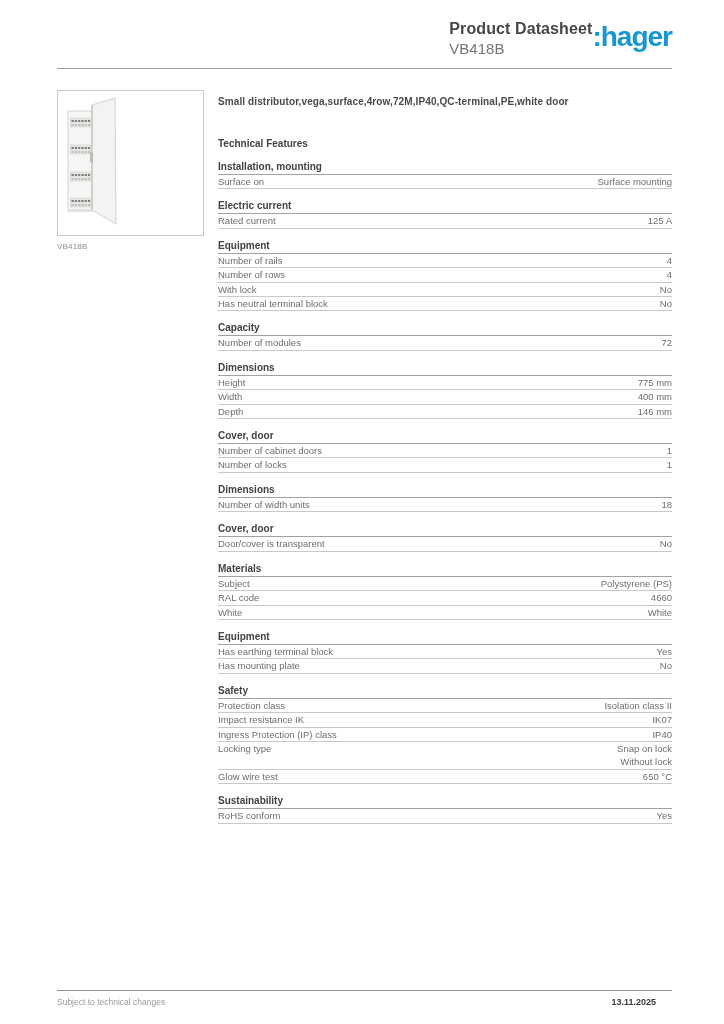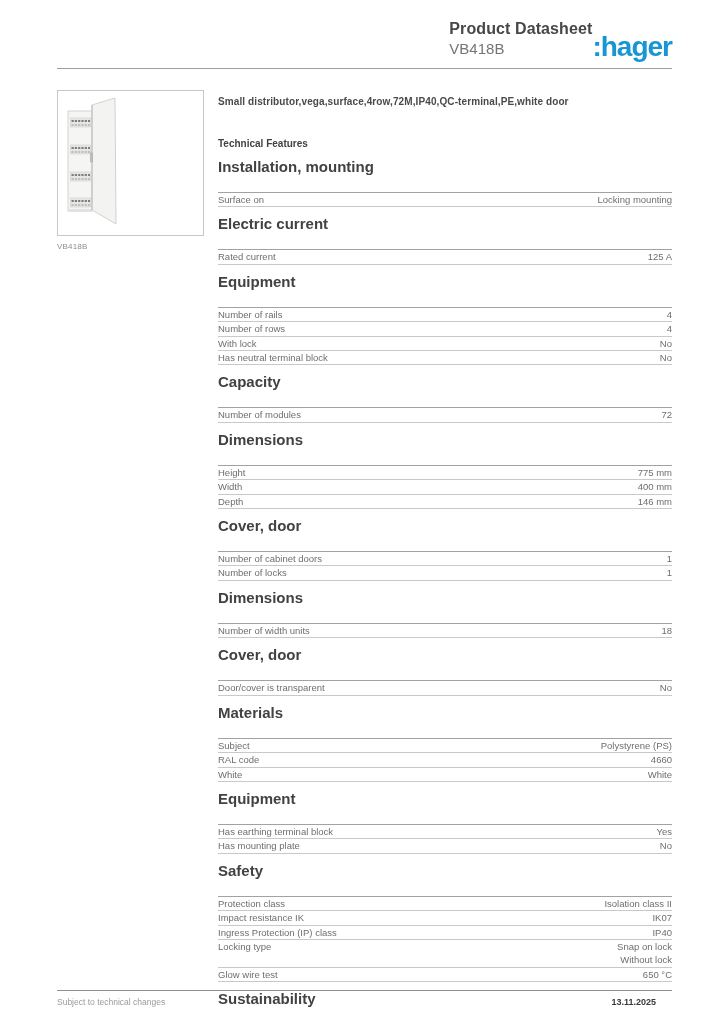--- a/index.html
+++ b/index.html
@@ -16,21 +16,21 @@
   
   .header {
     position: absolute; top: 20px; left: 57px; width: 615px;
     display: flex; justify-content: flex-end; align-items: flex-start;
   }
   .title-block { line-height: 1.15; }
   .doc-title { font-size: 16px; font-weight: bold; color: #474747; letter-spacing: 0.1px; }
   .doc-ref   { font-size: 15px; font-weight: normal; color: #757575; margin-top: 2px; }
   .logo {
     font-size: 28px; font-weight: bold; letter-spacing: -1px;
-    line-height: 1.05; margin-top: 12px;
+    line-height: 1.05; margin-top: 2px;
   }
   .header-rule {
     position: absolute; top: 68px; left: 57px; width: 615px;
     border-top: 1px solid #9e9e9e;
   }
 
   
   .main { position: absolute; top: 90px; left: 57px; width: 615px; display: flex; }
   .image-col { width: 148px; flex: 0 0 148px; }
   .image-box {
@@ -44,22 +44,22 @@
   .description {
     font-size: 10px; font-weight: bold; color: #4a4a4a; line-height: 12px;
     letter-spacing: 0.1px;
   }
   .tf-heading {
     font-size: 10px; font-weight: bold; color: #424242; margin-top: 29px; line-height: 13px;
   }
 
   .section { margin-top: 11px; }
   .section-title {
-    font-size: 15px; font-weight: bold; color: #424242;
-    line-height: 11px; padding-bottom: 20px;
+    font-size: 10px; font-weight: bold; color: #424242;
+    line-height: 11px; padding-bottom: 2px;
     border-bottom: 1px solid #a2a2a2;
   }
   .spec-row {
     display: flex; justify-content: space-between; align-items: flex-start;
     border-bottom: 1px solid #c9c9c9;
     font-size: 9.5px; color: #6e6e6e; line-height: 13.4px;
   }
   .spec-row .row-label { text-align: left; padding-right: 8px; }
   .spec-row .row-value { text-align: right; white-space: pre-line; }
 
@@ -126,21 +126,21 @@
     </div>
 
     <div class="content-col">
       <div class="description">Small distributor,vega,surface,4row,72M,IP40,QC-terminal,PE,white door</div>
       <div class="tf-heading">Technical Features</div>
       <div id="tech-sections">
           <div class="section">
             <div class="section-title">Installation, mounting</div>
             <div class="spec-row">
               <span class="row-label">Surface on</span>
-              <span class="row-value">Locking mounting</span>
+              <span class="row-value">Surface mounting</span>
             </div>
           </div>
           <div class="section">
             <div class="section-title">Electric current</div>
             <div class="spec-row">
               <span class="row-label">Rated current</span>
               <span class="row-value">125 A</span>
             </div>
           </div>
           <div class="section">

